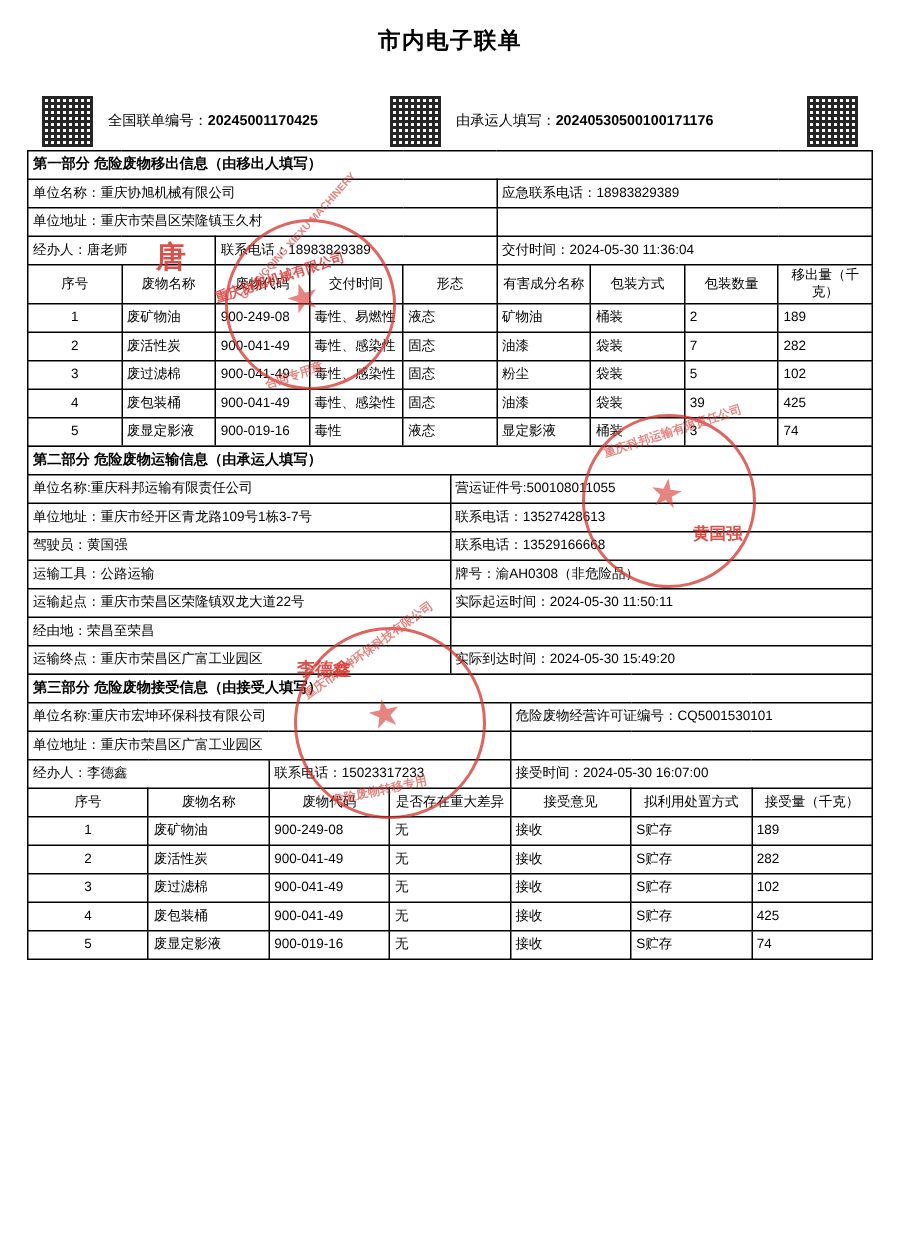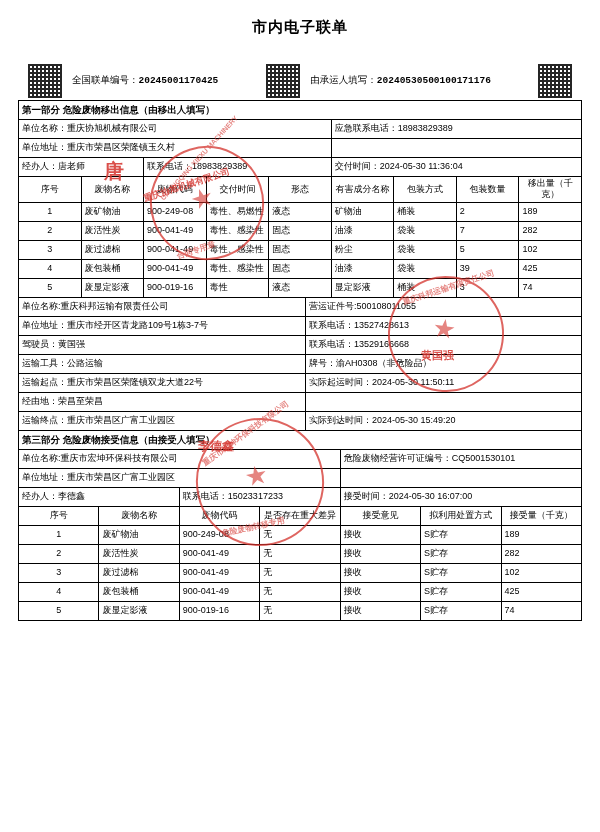--- a/index.html
+++ b/index.html
@@ -14,21 +14,21 @@
     margin-top:18px;
   }
   .doc{
     position:absolute;left:18px;top:44px;width:564px;
     font-size:9px;line-height:1.25;
   }
   
   .codes{
     display:flex;align-items:center;height:38px;border:0;
   }
-  .code-cell{font-size:9.5px;white-space:nowrap;font-family:Liberation Mono, monospace;}
+  .code-cell{font-size:9.5px;white-space:nowrap;}
   .qr{
     width:34px;height:34px;margin:0 10px;
     background:
       repeating-linear-gradient(0deg,#000 0 2px,#fff 2px 4px),
       repeating-linear-gradient(90deg,#000 0 2px,#fff 2px 4px);
     background-blend-mode:multiply;
     opacity:.85;
   }
   .qr2{margin-left:auto;}
   table{border-collapse:collapse;width:100%;table-layout:fixed;}
@@ -169,20 +169,23 @@
         <td class="left">显定影液</td>
         <td class="left">桶装</td>
         <td class="left">3</td>
         <td class="left">74</td>
       </tr>
     </tbody>
       </table>
 
     <table style="margin-top:-1px;">
       <tbody>
+          <tr>
+            <td colspan="2" class="sect">第二部分  危险废物运输信息（由承运人填写）</td>
+          </tr>
       <tr>
         <td class="left" style="width:280px">
           <span>单位名称:</span><span>重庆科邦运输有限责任公司</span>
         </td>
         <td class="left">
           <span>营运证件号:</span><span>500108011055</span>
         </td>
       </tr>
       <tr>
         <td class="left">
@@ -325,21 +328,21 @@
     <div class="stamp-text rot-a" style="font-size:9px;">重庆协旭机械有限公司</div>
   </div>
   <div class="stamp sig" style="left:104px;top:140px;font-size:20px;">唐</div>
 
   <div class="stamp" style="left:388px;top:258px;">
     <div class="ring rot-c" style="width:112px;height:112px;position:relative;">
       <div class="star" style="position:absolute;top:38px;left:42px;">★</div>
       <div class="stamp-text" style="position:absolute;top:4px;left:4px;font-size:8px;transform:rotate(-26deg);">重庆科邦运输有限责任公司</div>
     </div>
   </div>
-  <div class="stamp sig" style="left:421px;top:330px;font-size:11px;">黄国强</div>
+  <div class="stamp sig" style="left:462px;top:330px;font-size:11px;">黄国强</div>
 
   <div class="stamp" style="left:196px;top:400px;">
     <div class="ring rot-b" style="width:124px;height:124px;position:relative;">
       <div class="star" style="position:absolute;top:42px;left:48px;">★</div>
       <div class="stamp-text" style="position:absolute;top:6px;left:6px;font-size:8px;transform:rotate(-24deg);">重庆市宏坤环保科技有限公司</div>
       <div class="stamp-text" style="position:absolute;bottom:14px;left:14px;font-size:8px;">危险废物转移专用</div>
     </div>
   </div>
   <div class="stamp sig" style="left:160px;top:420px;font-size:12px;margin-left:38px;">李德鑫</div>
 

